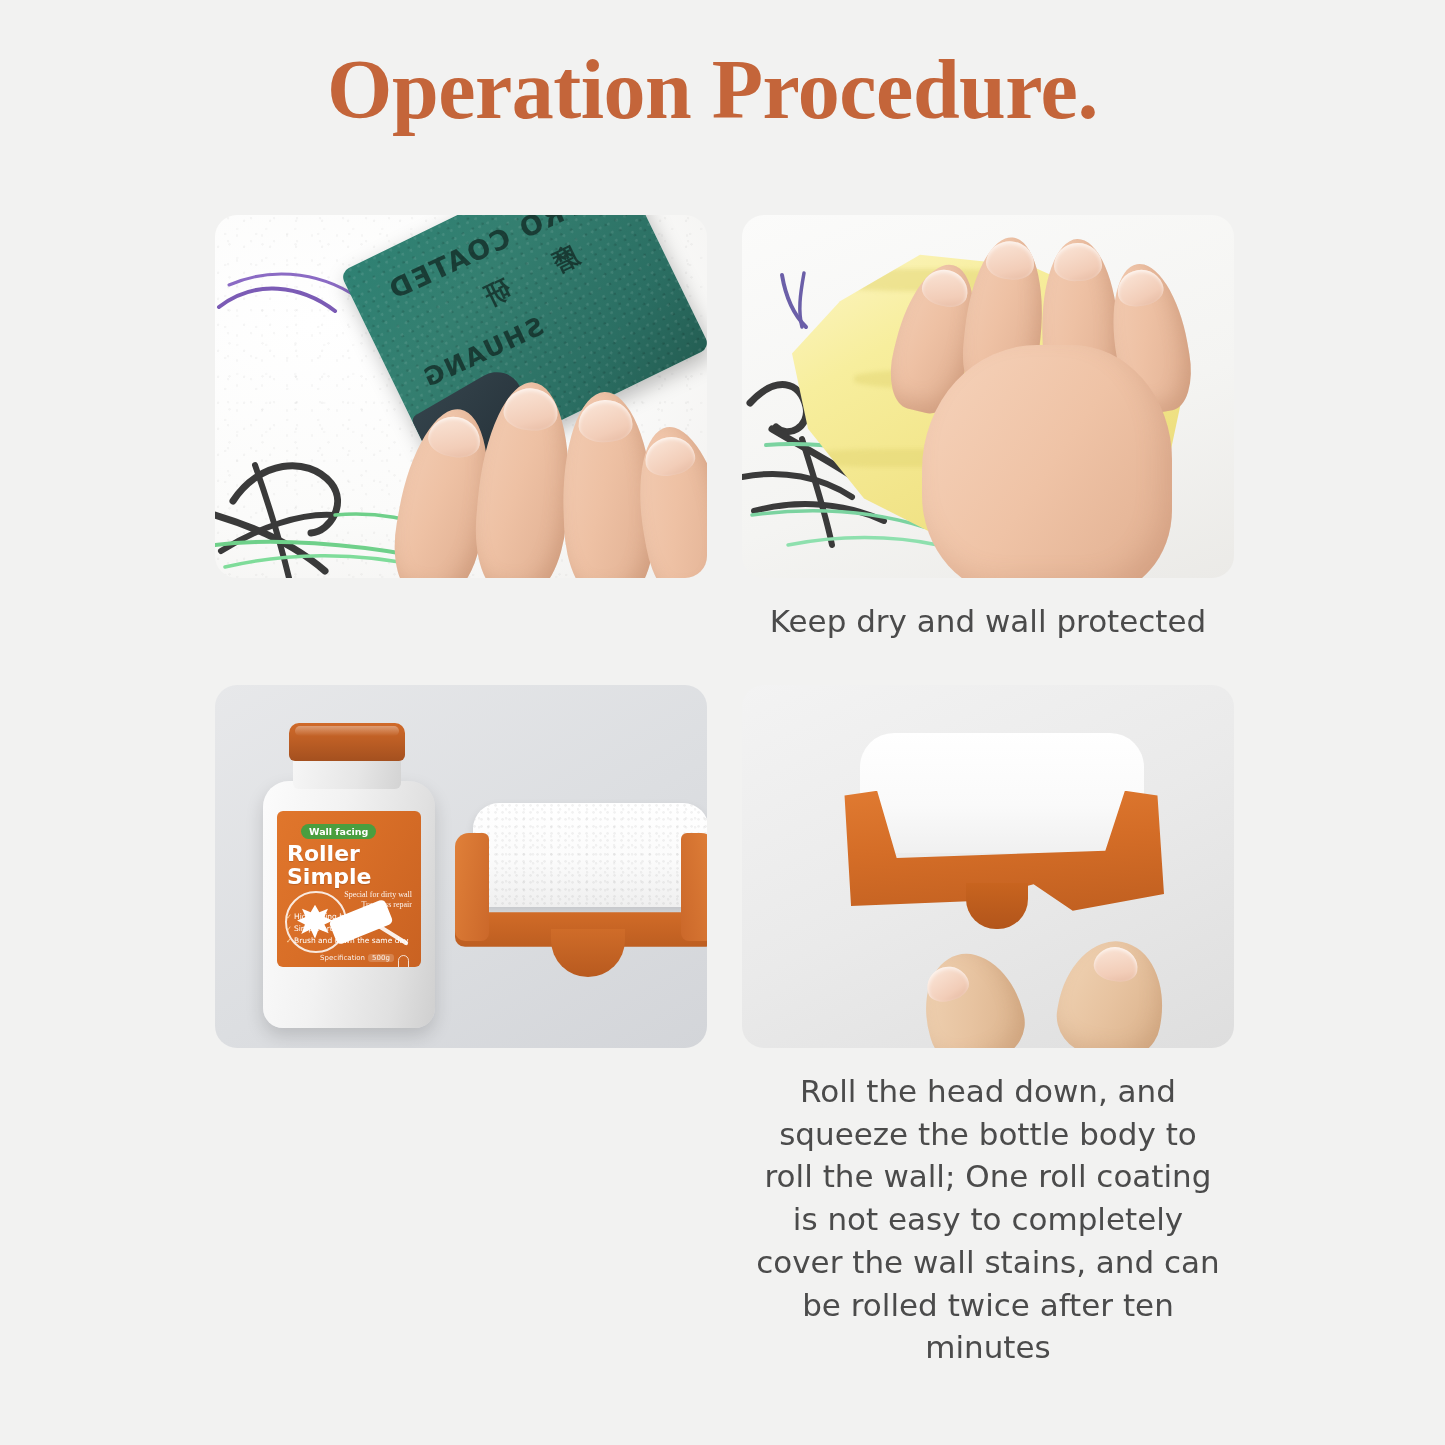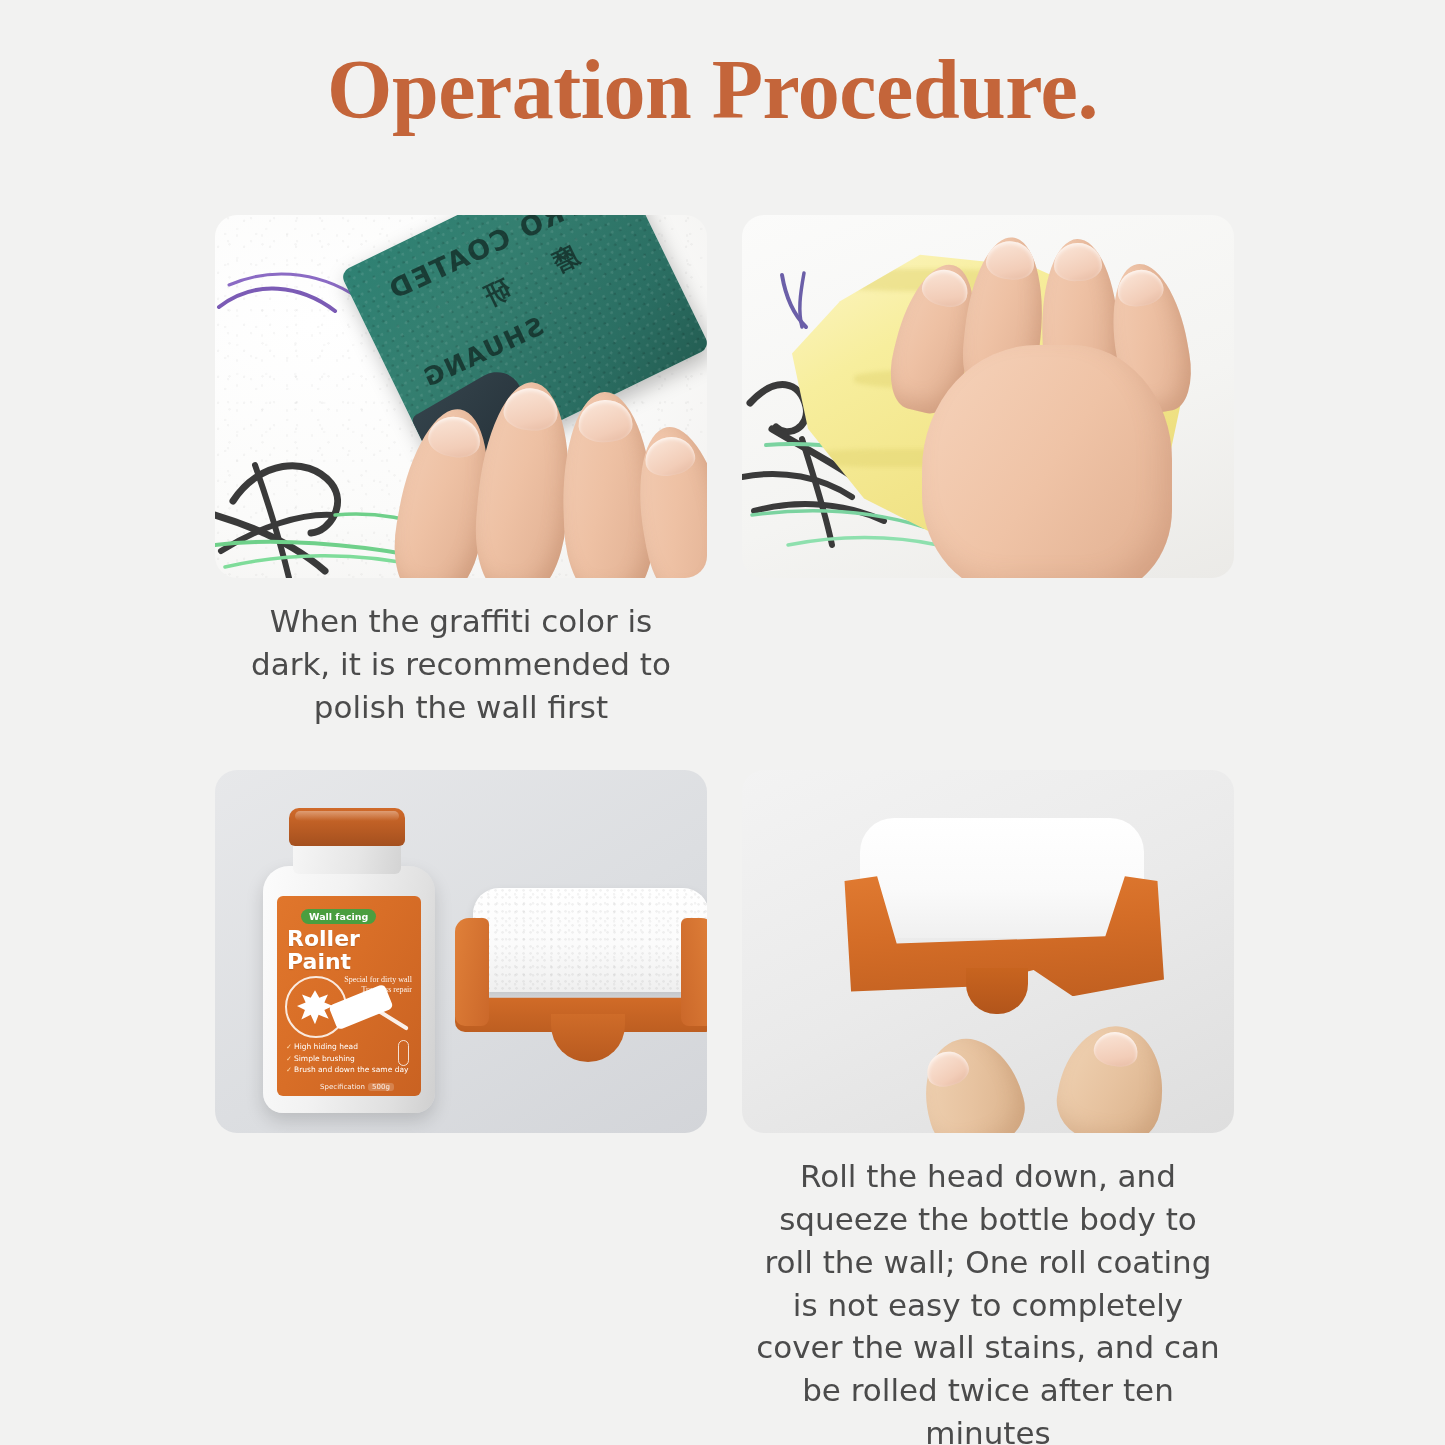--- a/index.html
+++ b/index.html
@@ -215,21 +215,21 @@
   }
   .bottle .body {
     position: absolute; left: 0; top: 58px;
     width: 172px; height: 247px;
     background: linear-gradient(100deg, #fcfcfc 0%, #f2f2f2 40%, #e0e0e0 78%, #cfcfcf 100%);
     border-radius: 26px 26px 20px 20px;
     box-shadow: 0 8px 18px rgba(0,0,0,.15);
   }
   .bottle .label {
     position: absolute; left: 14px; top: 88px;
-    width: 144px; height: 200px;
+    width: 144px; height: 156px;
     background: linear-gradient(120deg, #e0762c 0%, #d86e27 45%, #c96222 100%);
     border-radius: 6px;
     padding: 10px 9px 8px 10px;
     overflow: hidden;
     color: #fff;
   }
   .lbl-badge {
     display: inline-block;
     background: #4a9e3f;
     color: #fff;
@@ -446,21 +446,20 @@
             </div>
             <div class="finger f3">
               <div class="nail" style="left:18px;top:8px;width:54px;height:42px;"></div>
             </div>
             <div class="finger f4">
               <div class="nail" style="left:14px;top:10px;width:50px;height:38px;"></div>
             </div>
           </div>
         </div>
 
-        <div class="caption">When the graffiti color is dark, it is recommended to polish the wall first</div>
       </div>
 
       <div class="cell">
         <div class="photo p2">
           <div class="wall-tex"></div>
 
           <svg class="scribbles" viewBox="0 0 492 363">
             <path d="M40 60 C 44 84, 52 100, 64 112" stroke="#6b5fa8" stroke-width="4" fill="none" stroke-linecap="round"></path>
             <path d="M62 58 C 58 80, 56 96, 60 112" stroke="#6b5fa8" stroke-width="3.5" fill="none" stroke-linecap="round"></path>
             <path d="M8 188 C 34 160, 58 166, 64 192 C 68 212, 46 224, 34 212" stroke="#3a3a3a" stroke-width="7" fill="none" stroke-linecap="round"></path>
@@ -491,36 +490,37 @@
             <div class="finger" style="left:150px;top:14px;width:76px;height:166px;transform:rotate(-2deg);">
               <div class="nail" style="left:14px;top:4px;width:48px;height:38px;"></div>
             </div>
             <div class="finger" style="left:222px;top:38px;width:72px;height:150px;transform:rotate(-10deg);">
               <div class="nail" style="left:12px;top:6px;width:46px;height:36px;"></div>
             </div>
             <div class="palm2"></div>
           </div>
         </div>
 
+        <div class="caption">Keep dry and wall protected</div>
       </div>
     </div>
 
     <div class="row row-2">
 
       <div class="cell">
         <div class="photo p3">
 
           <div class="bottle">
             <div class="body"></div>
             <div class="neck"></div>
             <div class="cap"></div>
 
             <div class="label">
               <div class="lbl-badge">Wall facing</div>
-              <div class="lbl-title">Roller Paint</div>
+              <div class="lbl-title">Roller Simple</div>
               <div class="lbl-sub">
                 <div>Special for dirty wall</div>
                 <div>Traceless repair</div>
               </div>
 
               <div class="lbl-art">
                 <div class="lbl-circle"></div>
                 <div class="lbl-splat"></div>
                 <div class="lbl-roller"></div>
                 <div class="lbl-handle"></div>

